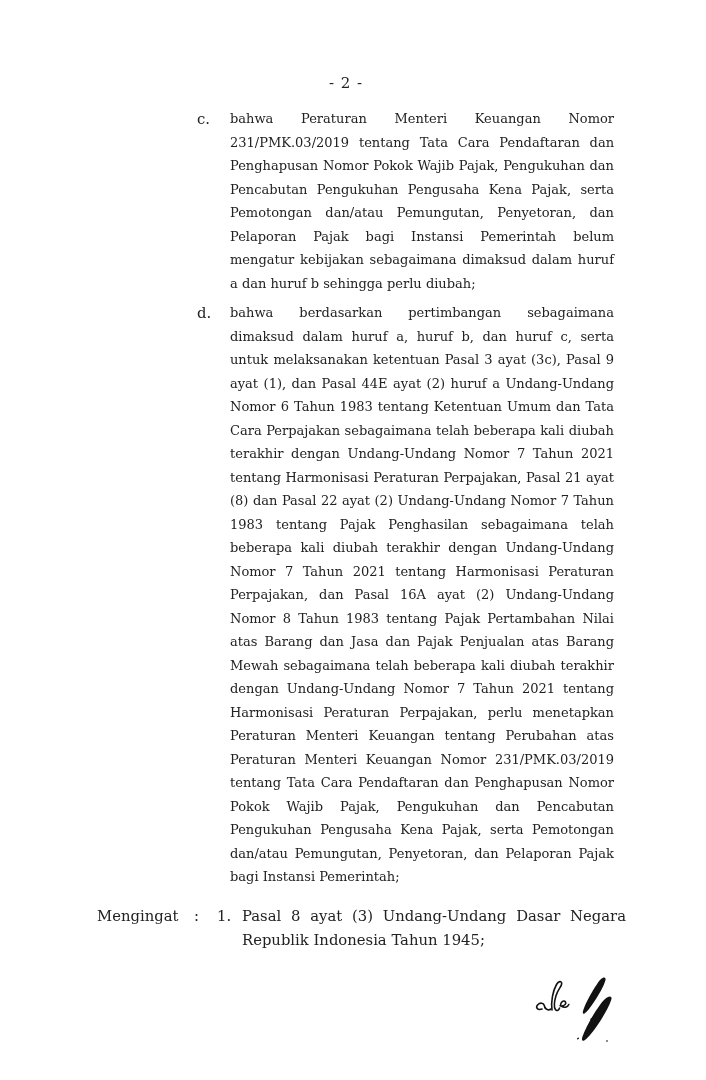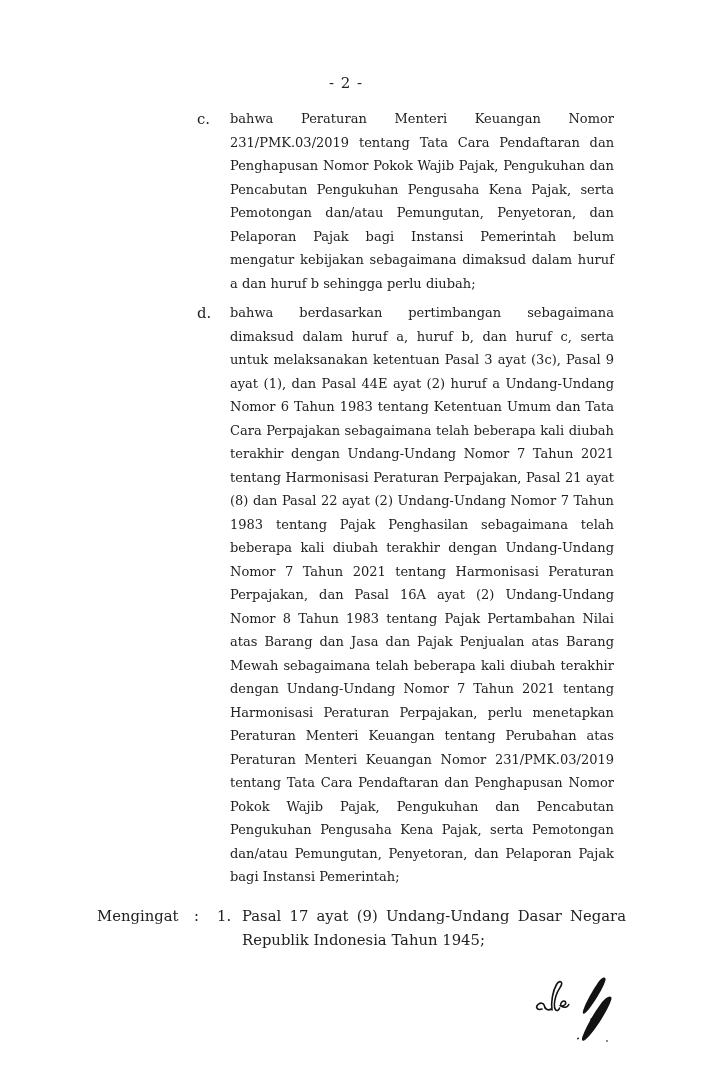--- a/index.html
+++ b/index.html
@@ -111,21 +111,21 @@
       <div class="item-letter">d.</div>
       <div class="item-text">bahwa berdasarkan pertimbangan sebagaimana dimaksud dalam huruf a, huruf b, dan huruf c, serta untuk melaksanakan ketentuan Pasal 3 ayat (3c), Pasal 9 ayat (1), dan Pasal 44E ayat (2) huruf a Undang-Undang Nomor 6 Tahun 1983 tentang Ketentuan Umum dan Tata Cara Perpajakan sebagaimana telah beberapa kali diubah terakhir dengan Undang-Undang Nomor 7 Tahun 2021 tentang Harmonisasi Peraturan Perpajakan, Pasal 21 ayat (8) dan Pasal 22 ayat (2) Undang-Undang Nomor 7 Tahun 1983 tentang Pajak Penghasilan sebagaimana telah beberapa kali diubah terakhir dengan Undang-Undang Nomor 7 Tahun 2021 tentang Harmonisasi Peraturan Perpajakan, dan Pasal 16A ayat (2) Undang-Undang Nomor 8 Tahun 1983 tentang Pajak Pertambahan Nilai atas Barang dan Jasa dan Pajak Penjualan atas Barang Mewah sebagaimana telah beberapa kali diubah terakhir dengan Undang-Undang Nomor 7 Tahun 2021 tentang Harmonisasi Peraturan Perpajakan, perlu menetapkan Peraturan Menteri Keuangan tentang Perubahan atas Peraturan Menteri Keuangan Nomor 231/PMK.03/2019 tentang Tata Cara Pendaftaran dan Penghapusan Nomor Pokok Wajib Pajak, Pengukuhan dan Pencabutan Pengukuhan Pengusaha Kena Pajak, serta Pemotongan dan/atau Pemungutan, Penyetoran, dan Pelaporan Pajak bagi Instansi Pemerintah;</div>
     </div>
 
   </div>
 
   <div class="citations-row">
     <div class="cit-label">Mengingat</div>
     <div class="cit-colon">:</div>
     <div class="cit-number">1.</div>
-    <div class="cit-text">Pasal 17 ayat (9) Undang-Undang Dasar Negara Republik Indonesia Tahun 1945;</div>
+    <div class="cit-text">Pasal 8 ayat (3) Undang-Undang Dasar Negara Republik Indonesia Tahun 1945;</div>
   </div>
 
   <svg class="signature-marks" viewBox="0 0 95 80" xmlns="http://www.w3.org/2000/svg">
 
     <g fill="none" stroke="#121212" stroke-width="1.6" stroke-linecap="round">
       <path d="M14,37 c-4.5,1.5 -7,-1.5 -4,-4.5 c2.2,-2.2 5.5,-1.5 6.2,0.8 l0.8,2.5"></path>
       <path d="M17,35.5 c1.5,2.5 4,3 6,1.5"></path>
       <path d="M24,38 c-1.2,-8 0.8,-19 4.5,-25.5 c2,-3.5 5,-3.8 5.2,-1 c0.2,2.8 -3.8,5.5 -5.8,12.5 c-1.8,6.2 -1.8,11.5 -0.5,13.5 c1.2,1.8 3.2,1.2 4.2,-1.5"></path>
       <path d="M32.5,34 c-0.3,-3.8 3.2,-6.5 5,-4 c1.2,1.8 -1.5,4.2 -4.2,4 c2.8,2.2 6.2,1.5 7.5,-1.5"></path>
     </g>

